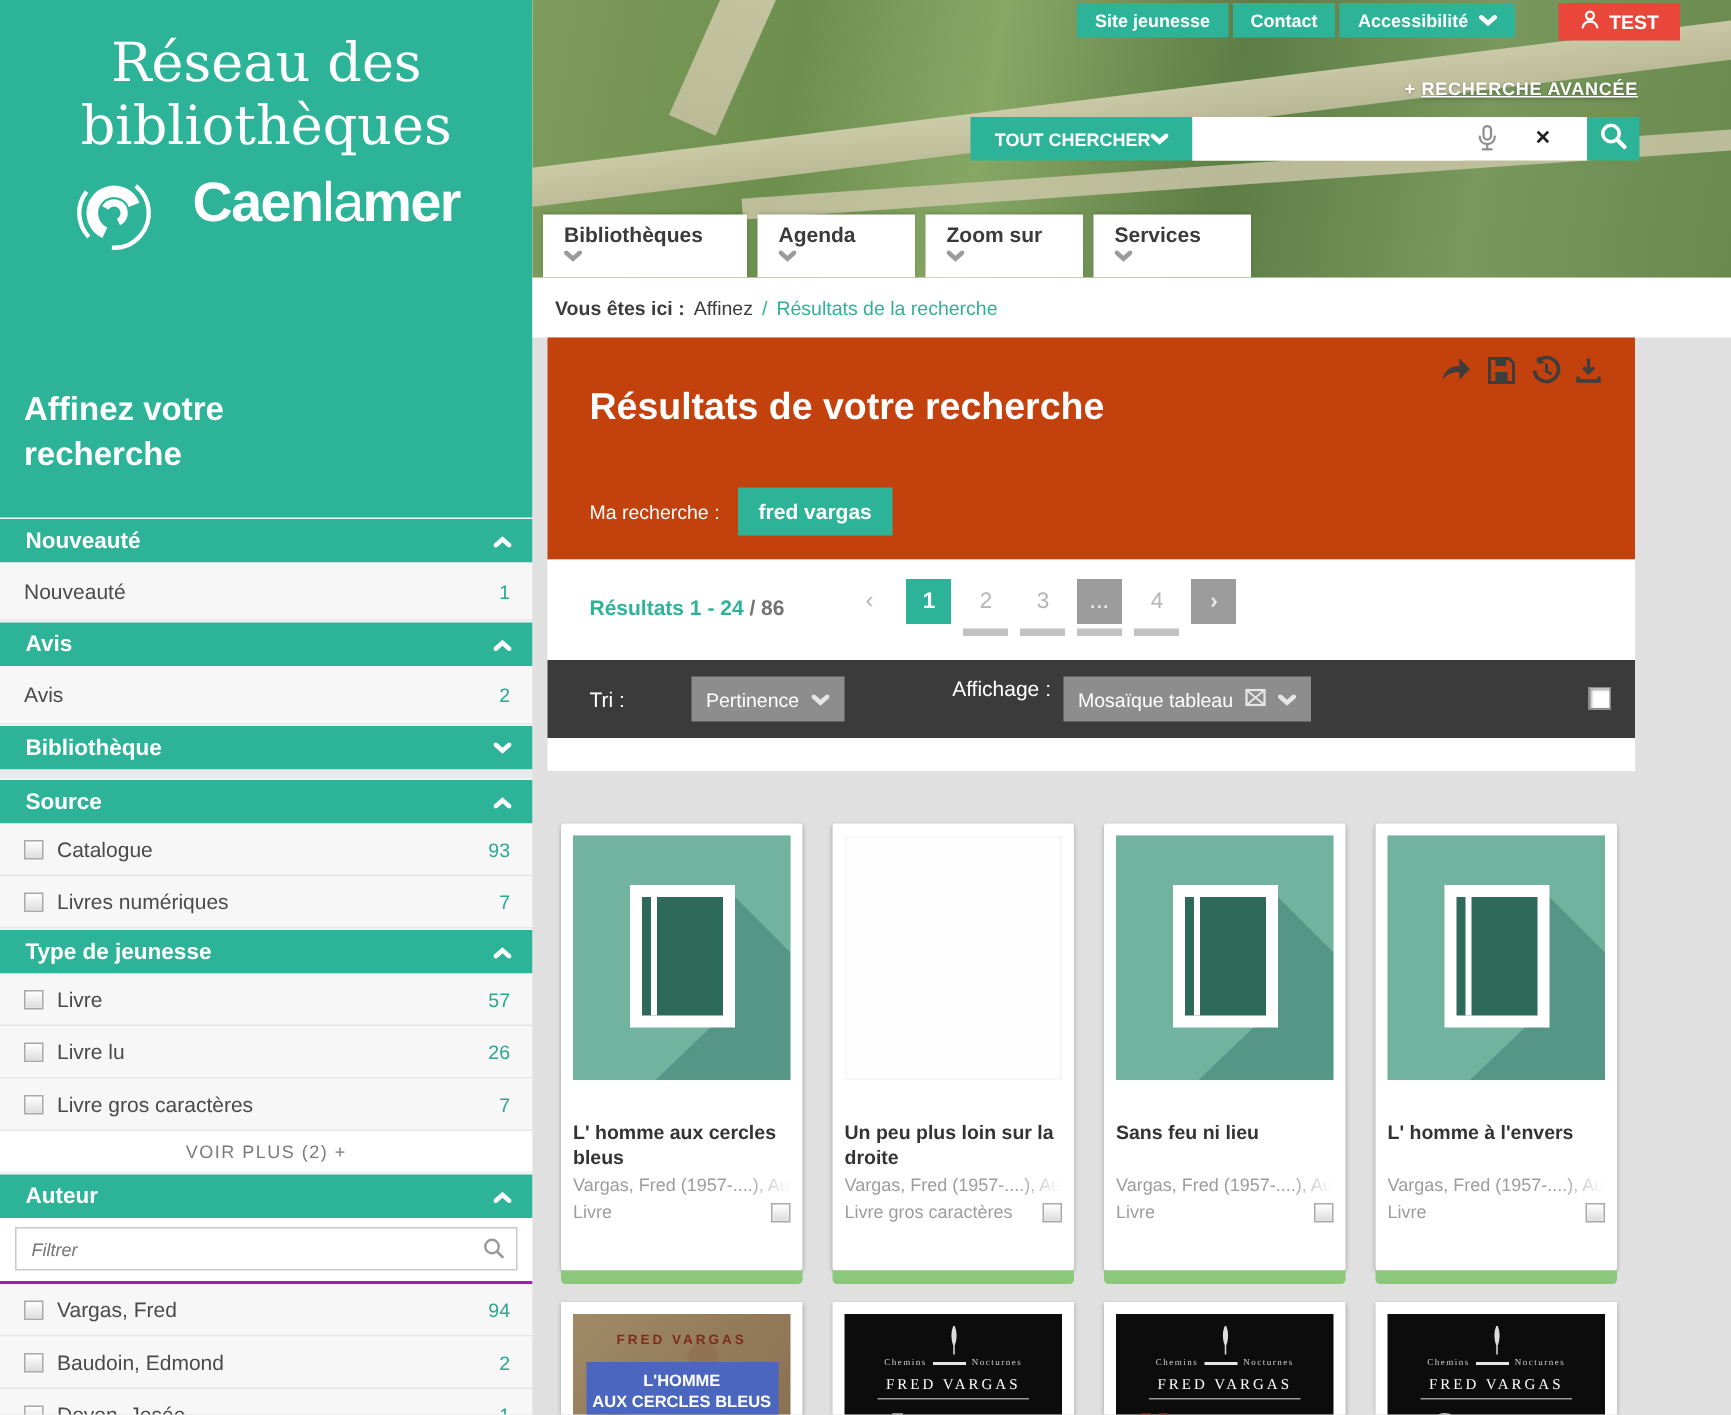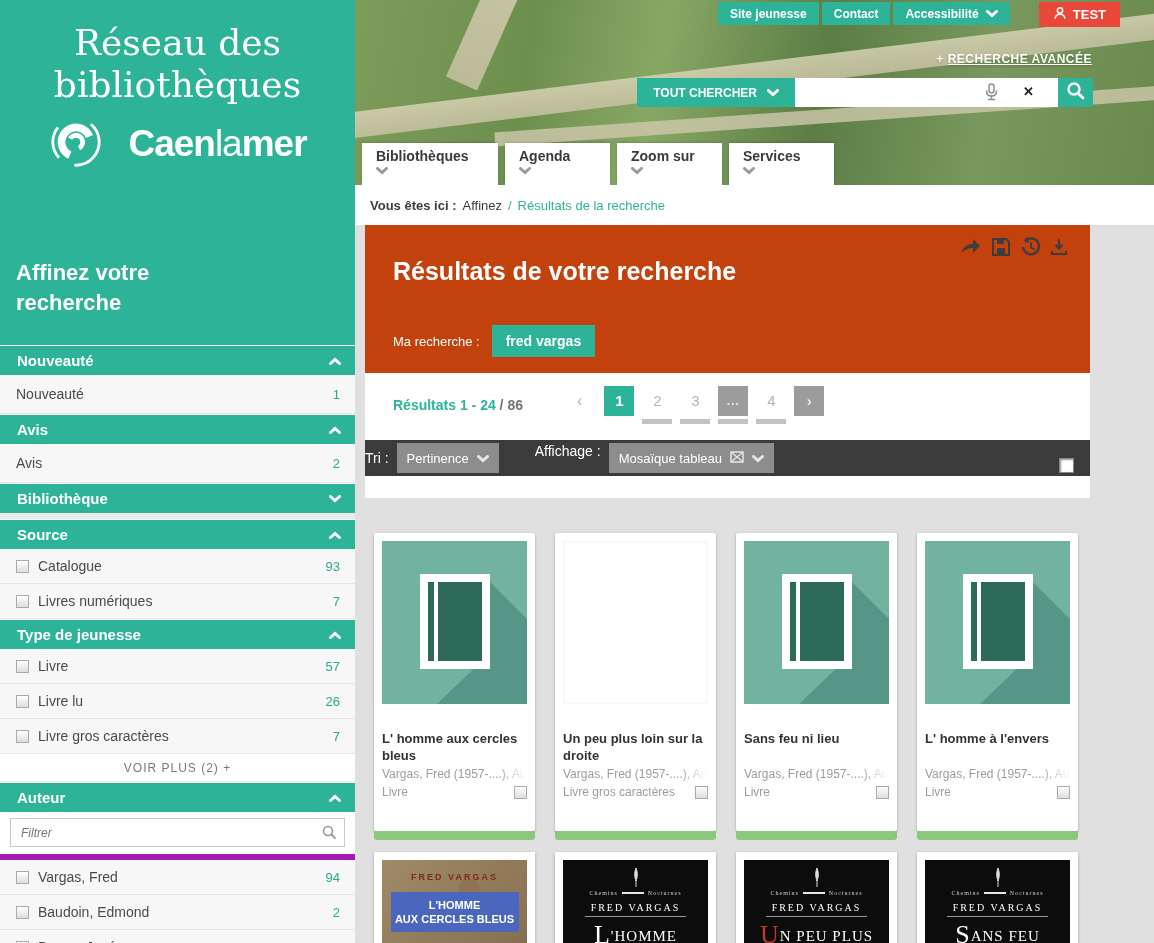--- a/index.html
+++ b/index.html
@@ -4,39 +4,39 @@
 <style>
   * { margin:0; padding:0; box-sizing:border-box; }
   html,body { width:1154px; height:943px; overflow:hidden; font-family:"Liberation Sans",sans-serif; background:#e4e4e4; }
   .app { position:relative; width:1154px; height:943px; }
 
   
   .sidebar { position:absolute; left:0; top:0; width:355px; height:943px; background:#f7f7f7; }
   .side-hero { height:345px; background:#2db398; position:relative; }
   .logo { padding-top:22px; text-align:center; color:#fff; }
   .logo-line { font-family:"DejaVu Serif",serif; font-size:36px; line-height:42px; font-weight:400; }
-  .brand-row { display:flex; align-items:center; justify-content:center; gap:24px; margin-top:8px; }
+  .brand-row { display:flex; justify-content:center; gap:24px; margin-top:8px; }
   .brand { font-size:37px; font-weight:bold; letter-spacing:-1px; color:#fff; }
   .brand .lite { font-weight:300; }
   .refine { position:absolute; left:16px; top:258px; color:#fff; font-size:22px; font-weight:bold; line-height:30px; }
 
   .facet-header { height:29px; background:#2db398; color:#fff; font-size:15px; font-weight:bold;
     display:flex; align-items:center; padding:0 14px 0 17px; margin-top:1px; cursor:pointer; }
   .facet-header .chev { margin-left:auto; display:flex; }
   .facet-item { display:flex; align-items:center; padding:0 15px 0 16px; background:#f7f7f7;
     border-bottom:1px solid #e6e6e6; font-size:14px; color:#4a4a4a; }
   .facet-item.tall { height:39px; }
   .facet-item.cb { height:35px; }
   .facet-item .count { margin-left:auto; color:#2aa98f; font-size:13px; }
   .checkbox { width:13px; height:13px; border:1px solid #a9a9a9; background:linear-gradient(#ffffff,#dcdcdc);
     margin-right:9px; flex:0 0 13px; box-shadow:inset 0 0 1px #fff; }
   .voirplus { height:28px; background:#fff; display:flex; align-items:center; justify-content:center;
     color:#7a7a7a; font-size:12px; letter-spacing:1px; border-bottom:1px solid #eee; cursor:pointer; }
   .gapbar { height:6px; background:#eaeaea; }
-  .filter-wrap { background:#fff; padding:6px 10px 7px; border-bottom:6px solid #a21caf; }
+  .filter-wrap { background:#fff; padding:6px 10px 7px; border-bottom:2px solid #a21caf; }
   .filter-input { position:relative; }
   .filter-input input { width:100%; height:29px; border:1px solid #c9c9c9; padding:0 30px 0 10px;
     font-style:italic; font-size:12px; color:#888; background:#fff; outline:none; }
   .filter-mag { position:absolute; right:8px; top:6px; }
 
   .chevsvg { width:12px; height:8px; }
   .chevsvg.up { transform:rotate(180deg); }
 
   
   .main { position:absolute; left:355px; top:0; width:799px; height:943px; background:#e0e0e0; }
@@ -54,21 +54,21 @@
     display:flex; align-items:center; padding:0 12px; gap:7px; cursor:pointer; }
   .test-btn { background:#e8473a; color:#fff; font-size:13px; font-weight:bold; height:25px;
     display:flex; align-items:center; padding:0 14px; gap:6px; margin-left:26px; cursor:pointer; }
 
   .adv-link { position:absolute; top:52px; right:62px; color:#fff; font-size:12px; font-weight:bold;
     letter-spacing:.5px; cursor:pointer; text-shadow:0 1px 2px rgba(0,0,0,.3); }
   .adv-link .lbl { text-decoration:underline; }
 
   .searchbar { position:absolute; top:78px; right:61px; display:flex; height:29px; }
   .scope-btn { background:#2db398; color:#fff; font-size:12px; font-weight:bold; display:flex;
-    align-items:center; gap:10px; padding:0 16px; cursor:pointer; }
+    align-items:center; padding:0 16px; cursor:pointer; }
   .search-input { width:263px; background:#fff; border:none; display:flex; align-items:center; position:relative; }
   .search-input input { border:none; outline:none; width:180px; height:100%; padding-left:10px; font-size:13px; }
   .mic { position:absolute; right:58px; top:5px; cursor:pointer; }
   .clear-x { position:absolute; right:24px; top:6px; color:#222; font-size:13px; font-weight:bold; cursor:pointer; }
   .mag-btn { width:35px; background:#2db398; display:flex; align-items:center; justify-content:center; cursor:pointer; }
 
   .tabs { position:absolute; bottom:0; left:7px; display:flex; gap:7px; }
   .tab { background:#fff; height:42px; padding:5px 0 0 14px; font-size:14px; font-weight:bold; color:#3a3a3a;
     cursor:pointer; box-shadow:0 -1px 2px rgba(0,0,0,.15); }
   .tab:nth-child(1){ width:136px; }
@@ -96,21 +96,21 @@
   .res-count .total { color:#737373; }
   .pages { position:absolute; left:212px; top:13px; display:flex; align-items:flex-start; gap:8px; }
   .pg-prev { color:#b5b5b5; font-size:16px; margin:6px 14px 0 0; cursor:pointer; }
   .pg { width:30px; text-align:center; cursor:pointer; }
   .pg .num { display:block; height:30px; line-height:30px; font-size:15px; color:#b5b5b5; }
   .pg.active .num { background:#2db398; color:#fff; font-weight:bold; }
   .pg .bar { display:block; height:5px; background:#c2c2c2; margin-top:3px; }
   .pg.box .num { background:#9c9c9c; color:#e9e9e9; font-weight:bold; }
   .pg.box.dots .num { font-size:12px; letter-spacing:1px; }
 
-  .toolbar { background:#3b3b3b; height:36px; display:flex; align-items:center; position:relative; }
+  .toolbar { background:#3b3b3b; height:52px; display:flex; align-items:center; padding-left:28px; position:relative;gap:36px; }
   .toolbar .tlabel { color:#fff; font-size:14px; margin-right:8px; }
   .tselect { background:#8d8d8d; color:#fff; font-size:13px; height:30px; display:flex; align-items:center;
     gap:8px; padding:0 10px; cursor:pointer; }
   .toolbar .grp2 { margin-left:36px; display:flex; }
   .tb-check { position:absolute; right:16px; top:18px; width:15px; height:15px; background:#fff;
     border:1px solid #888; box-shadow:inset 1px 1px 2px rgba(0,0,0,.4); cursor:pointer; }
   .white-strip { background:#fff; height:22px; }
 
   .cards { display:flex; gap:20px; padding:35px 0 0 9px; }
   .card { width:161px; height:298px; background:#fff; box-shadow:0 1px 3px rgba(0,0,0,.28);

